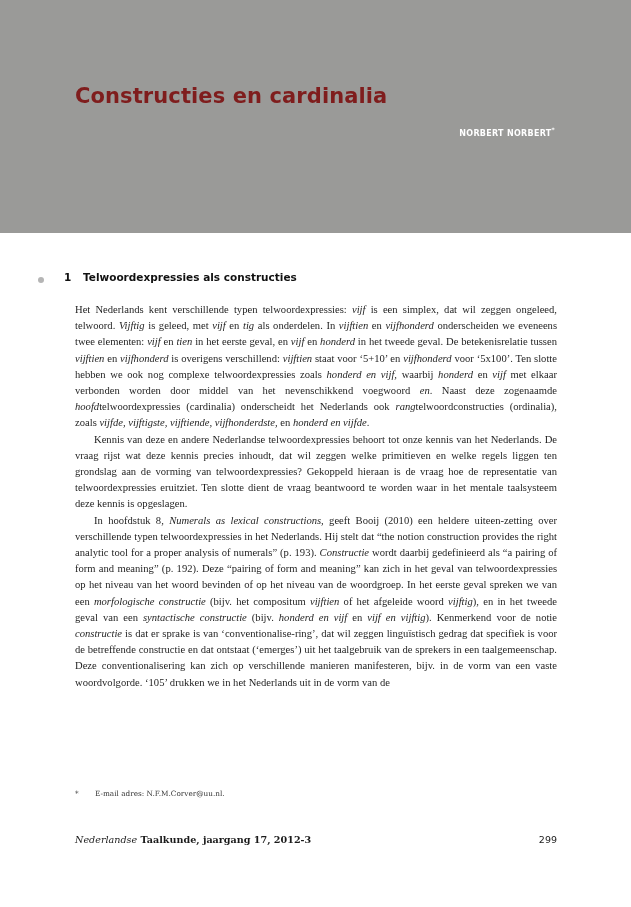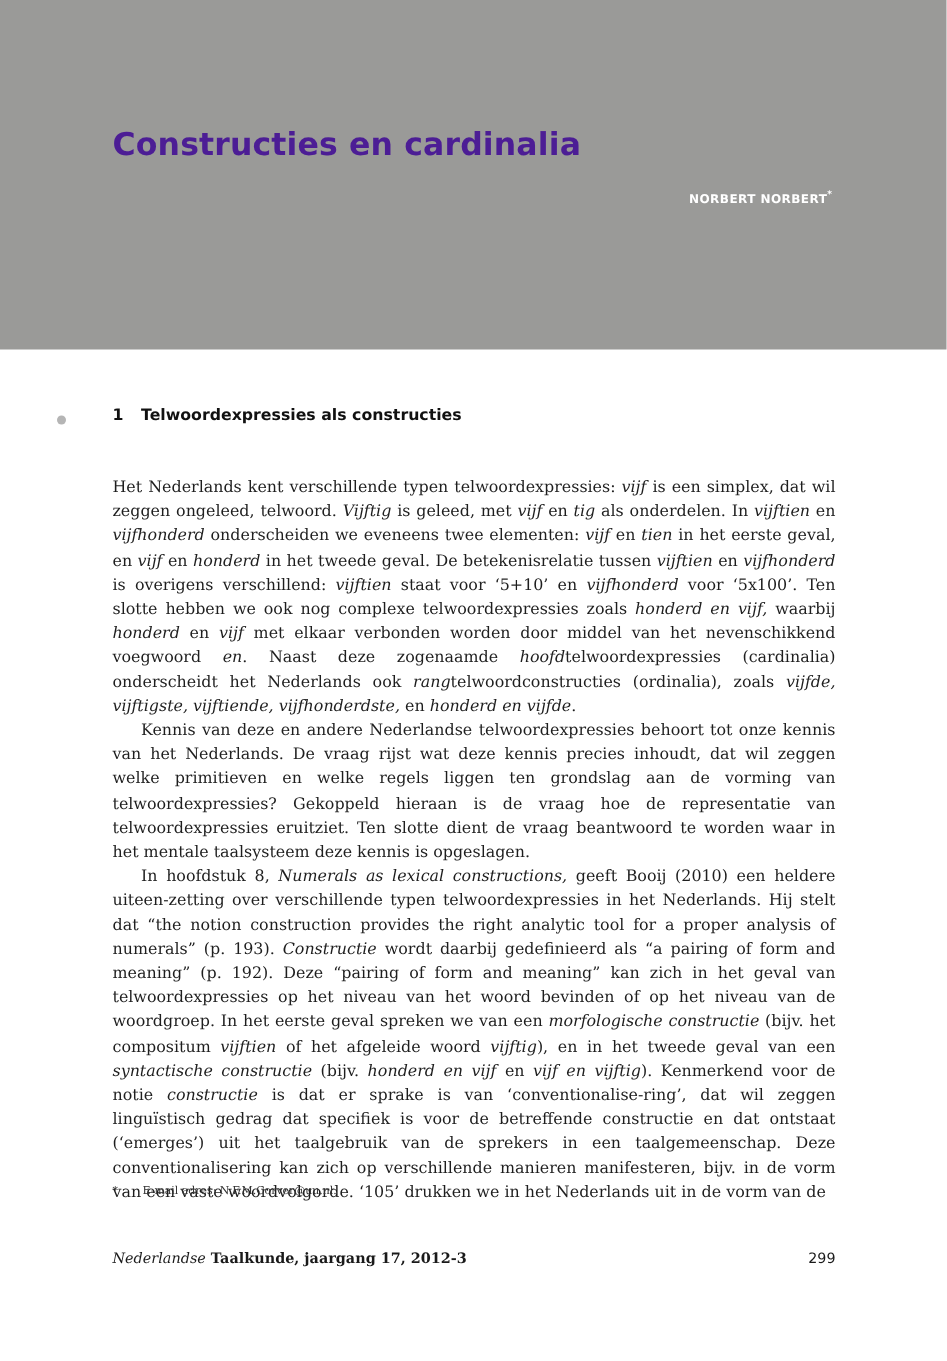--- a/index.html
+++ b/index.html
@@ -6,39 +6,39 @@
   body {
     width: 631px; height: 907px; background: #ffffff; position: relative; overflow: hidden;
     font-family: "DejaVu Serif", "Liberation Serif", serif; color: #1a1a1a;
   }
   .header-band {
     position: absolute; left: 0; top: 0; width: 631px; height: 233px; background: #9a9a98;
   }
   .title {
     position: absolute; left: 75px; top: 84px; margin: 0;
     font-family: "DejaVu Sans", "Liberation Sans", sans-serif;
-    font-weight: bold; font-size: 21px; color: #4c1d95; letter-spacing: 0.1px;
+    font-weight: bold; font-size: 21px; color: #7f1d1d; letter-spacing: 0.1px;
   }
   .author {
     position: absolute; right: 76px; top: 126px;
     font-family: "DejaVu Sans", "Liberation Sans", sans-serif;
     font-weight: bold; font-size: 8px; color: #ffffff; letter-spacing: 0.3px;
   }
   .author sup { font-size: 6px; vertical-align: 4px; }
   .bullet-dot {
     position: absolute; left: 38px; top: 277px; width: 6px; height: 6px; border-radius: 50%; background: #b5b5b5;
   }
   .section-heading {
-    position: absolute; left: 75px; top: 271px; margin: 0;
+    position: absolute; left: 64px; top: 271px; margin: 0;
     font-family: "DejaVu Sans", "Liberation Sans", sans-serif; font-weight: bold; font-size: 10.5px; color: #111;
   }
   .section-heading .num { display: inline-block; width: 19px; font-weight: bold; }
   .body-text {
-    position: absolute; left: 75px; top: 317px; width: 482px;
-    font-size: 10.6px; line-height: 16.2px; text-align: justify; color: #1e1e1e;
+    position: absolute; left: 75px; top: 302px; width: 482px;
+    font-size: 10.6px; line-height: 16.2px; text-align: justify; color: #1e1e1e; font-family: Liberation Serif, serif;
   }
   .body-text p { margin: 0; }
   .body-text p.indent { text-indent: 19px; }
   .body-text i { font-style: italic; }
   .footnote {
     position: absolute; left: 75px; top: 788px; width: 482px;
     font-size: 7.3px; line-height: 12.5px; color: #333;
   }
   .footnote .mark { position: absolute; left: 0; top: 0; }
   .footnote .fn-text { margin-left: 20px; }

